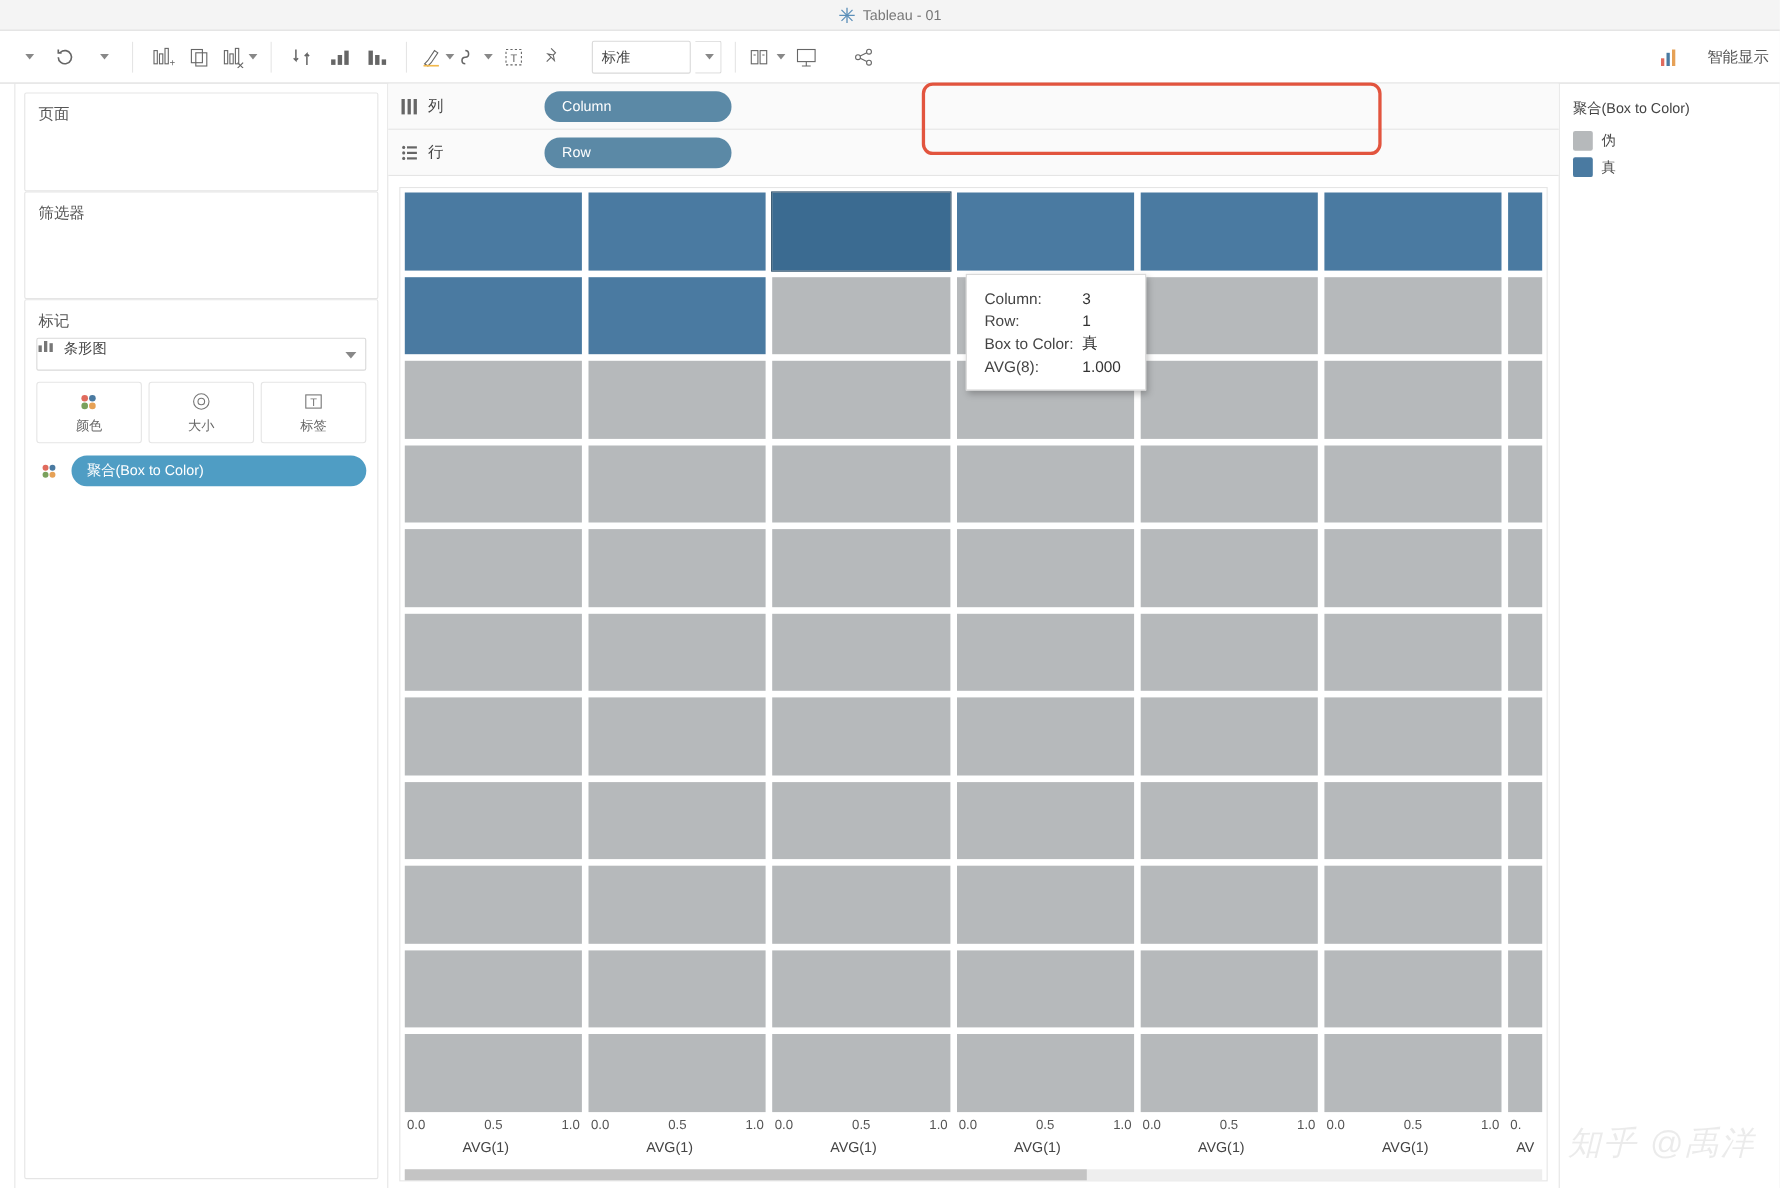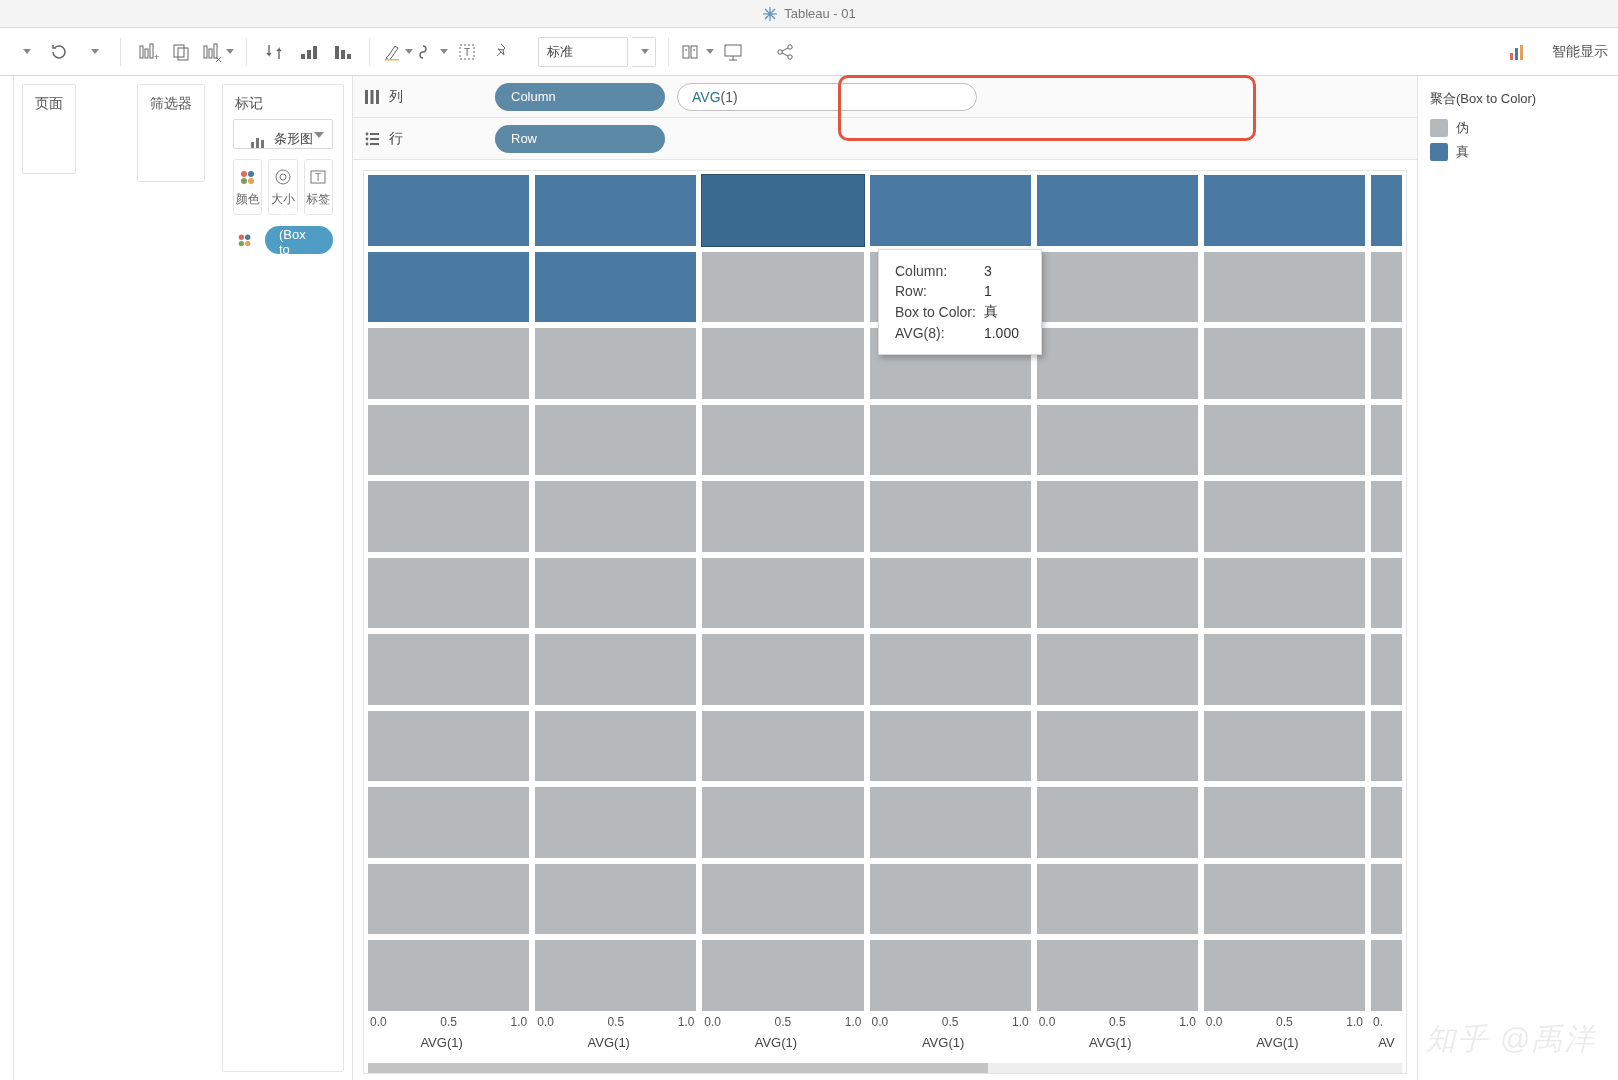--- a/index.html
+++ b/index.html
@@ -23,30 +23,30 @@
   .tool svg{ display:block; }
   .sep { width:1px; height:28px; background:var(--border2); margin:0 8px; }
   .fitselect { height:30px; width:90px; border:1px solid var(--border); border-radius:2px; display:flex; align-items:center; padding:0 8px; color:#444; font-size:13px;}
   .fitselect-btn { width:24px; height:30px; border:1px solid var(--border); border-left:none; border-radius:0 2px 2px 0; display:flex; align-items:center; justify-content:center;}
   .smart { margin-left:auto; display:flex; align-items:center; gap:24px; color:#555; font-size:14px;}
   .smart .smicon { width:20px; height:20px; }
 
   
   .main { flex:1; display:flex; min-height:0; }
   .left {
-    width:338px; display:flex; gap:17px; padding:8px;
+    width:338px; display:flex; flex-direction:column; gap:0; padding:8px;
   }
   .narrowcol { width:14px; border-right:1px solid var(--border2);}
   .panel { border:1px solid var(--border2); border-radius:2px; background:var(--panel); }
   .panel-h { padding:10px 12px; font-size:14px; color:#555;}
   .pages { height:90px; }
-  .filters { height:98px;margin-left:44px;}
+  .filters { height:98px;}
   .marks { flex:1; }
   .marks .panel-h{ padding-bottom:6px;}
-  .markselect { margin:0 10px 10px; height:30px; border:1px solid var(--border); border-radius:2px; display:flex; align-items:flex-end; padding:0 16px; gap:8px; font-size:13px; color:#444; position:relative;}
+  .markselect { margin:0 10px 10px; height:30px; border:1px solid var(--border); border-radius:2px; display:flex; align-items:flex-start; padding:0 0; gap:8px; font-size:13px; color:#444; position:relative;}
   .markselect::after{ content:""; position:absolute; right:8px; top:12px; width:0;height:0;border-left:5px solid transparent;border-right:5px solid transparent;border-top:6px solid #888;}
   .markgrid { display:grid; grid-template-columns:1fr 1fr 1fr; gap:6px; padding:0 10px;}
   .markcell { height:56px; border:1px solid var(--border2); border-radius:3px; display:flex; flex-direction:column; align-items:center; justify-content:center; gap:4px; font-size:12px; color:#666;}
   .markcell svg { width:20px; height:20px; }
   .markrow2 { display:grid; grid-template-columns:1fr 1fr; gap:6px; padding:6px 10px 10px;}
   .attrpill { margin:10px 10px 0; height:30px; display:flex; align-items:center; gap:8px;}
   .attrpill .pillic { width:24px; display:flex; align-items:center; justify-content:center;}
   .pill { background:var(--pill-hl); color:#fff; border-radius:14px; padding:0 14px; height:28px; display:flex; align-items:center; font-size:13px; flex:1;}
 
   
@@ -306,24 +306,20 @@
           <svg viewBox="0 0 18 18">
               <rect x="2" y="2" width="3" height="14" fill="#666"></rect>
               <rect x="7.5" y="2" width="3" height="14" fill="#666"></rect>
               <rect x="13" y="2" width="3" height="14" fill="#666"></rect>
             </svg>
           <span>列</span>
         </div>
         <span class="pill-col">
             <span>Column</span>
           </span>
-        <div class="avg-edit">
-          <span class="fn">AVG</span>
-            <span class="ar">(1)</span>
-        </div>
       </div>
 
       <div class="shelf">
         <div class="lab">
           <svg viewBox="0 0 18 18">
               <circle cx="4" cy="4" r="1.4" fill="#666"></circle>
               <rect x="7" y="3" width="9" height="2" fill="#666"></rect>
               <circle cx="4" cy="9" r="1.4" fill="#666"></circle>
               <rect x="7" y="8" width="9" height="2" fill="#666"></rect>
               <circle cx="4" cy="14" r="1.4" fill="#666"></circle>

